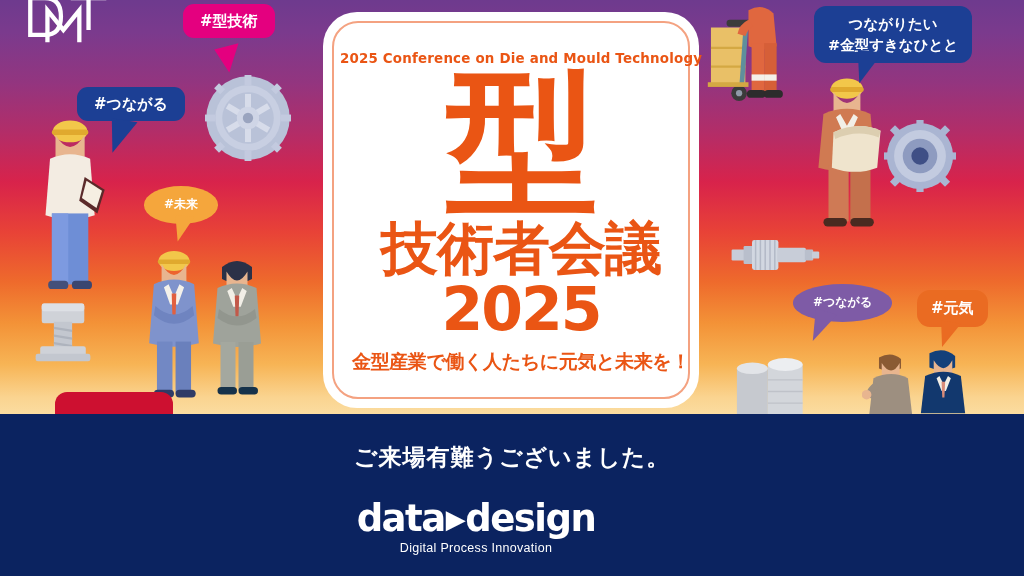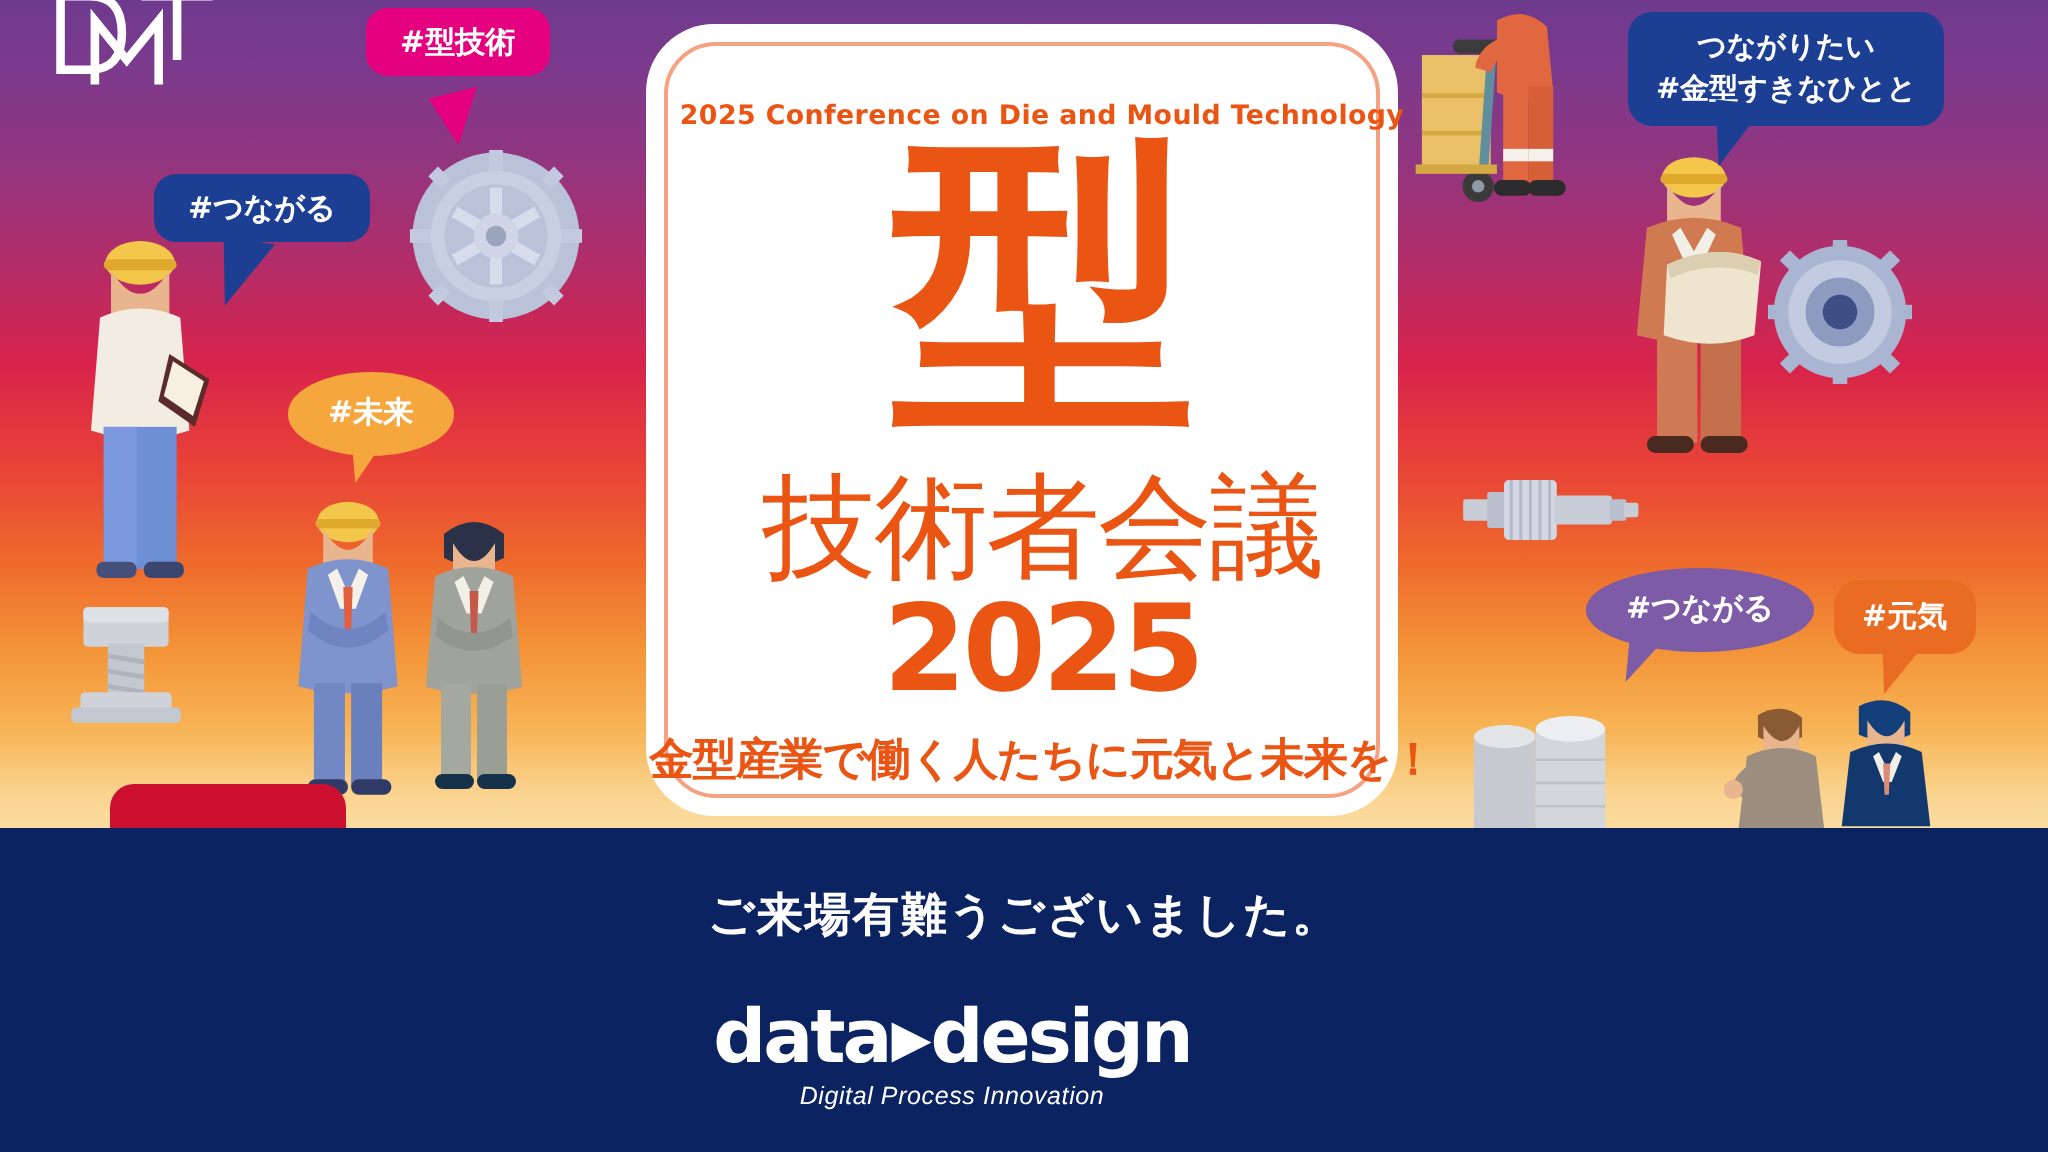--- a/index.html
+++ b/index.html
@@ -45,21 +45,20 @@
   .logo-main{
     display:inline-block; color:#ffffff; font-size:37px; font-weight:bold;
     letter-spacing:-1.5px; line-height:1;
     font-family:"DejaVu Sans","Liberation Sans",sans-serif;
   }
   .logo-tri{ display:inline-block; font-size:26px; vertical-align:3px; margin:0 1px; }
   .logo-sub{
     display:block; color:#ffffff; font-size:12.5px; margin-top:4px;
     letter-spacing:0.3px; font-weight:normal;
     font-family:"Liberation Sans",sans-serif;
-    font-style:italic;
   }
 
   
   .title-card{
     position:absolute; left:323px; top:12px; width:376px; height:396px;
     background:#ffffff; border-radius:34px;
     box-shadow:0 0 0 0 rgba(0,0,0,0);
   }
   .title-card::after{
     content:""; position:absolute; left:9px; top:9px; right:9px; bottom:9px;
@@ -71,45 +70,45 @@
     margin-top:39px; color:#ea5514; font-size:13.4px; font-weight:bold;
     letter-spacing:0.2px; white-space:nowrap;
     font-family:"DejaVu Sans","Liberation Sans",sans-serif;
   }
   .tc-kata{
     color:#ea5514; font-weight:bold; line-height:0.92;
     font-size:152px; margin-top:6px; letter-spacing:-2px;
     font-family:"DejaVu Sans",sans-serif;
   }
   .tc-line2{
-    color:#ea5514; font-weight:normal; font-size:57px; line-height:1;
-    margin-top:24px; letter-spacing:-1px;
+    color:#ea5514; font-weight:bold; font-size:57px; line-height:1;
+    margin-top:8px; letter-spacing:-1px;
     font-family:"DejaVu Sans",sans-serif;
   }
   .tc-year{
     color:#ea5514; font-weight:bold; font-size:60px; line-height:1;
     margin-top:2px; letter-spacing:-2px;
     font-family:"DejaVu Sans","Liberation Sans",sans-serif;
   }
   .tc-tagline{
-    color:#ea5514; font-weight:bold; font-size:22px; margin-top:10px;
+    color:#ea5514; font-weight:bold; font-size:19px; margin-top:10px;
     letter-spacing:-0.4px; white-space:nowrap;
     font-family:"DejaVu Sans",sans-serif;
   }
 
   
   .dmt{ position:absolute; left:18px; top:-6px; width:92px; height:56px; }
 
   
   .bub{ position:absolute; color:#fff; font-weight:bold; text-align:center;
         font-family:"DejaVu Sans",sans-serif; }
   .bub .tail{ position:absolute; width:0; height:0; }
 
   .bub-rect{ border-radius:11px; padding:7px 17px; font-size:15px; line-height:1.35; }
-  .bub-round{ border-radius:50%/50%; padding:11px 20px; font-size:15px; line-height:1.3; }
+  .bub-round{ border-radius:50%/50%; padding:11px 20px; font-size:12px; line-height:1.3; }
 
   
   .b-katagijutsu{ left:183px; top:4px; background:#e4007f; }
   .b-katagijutsu .tail{
     left:34px; top:42px;
     border-left:9px solid transparent; border-right:16px solid transparent;
     border-top:26px solid #e4007f; transform:rotate(-14deg);
   }
   
   .b-mono{ left:77px; top:87px; background:#1c3f94; }

